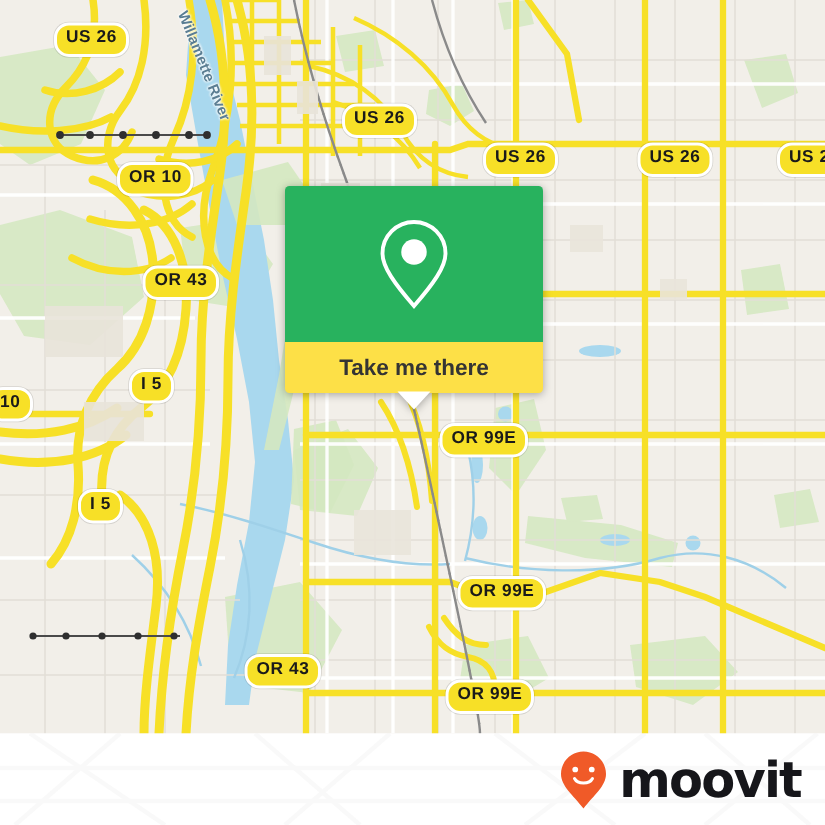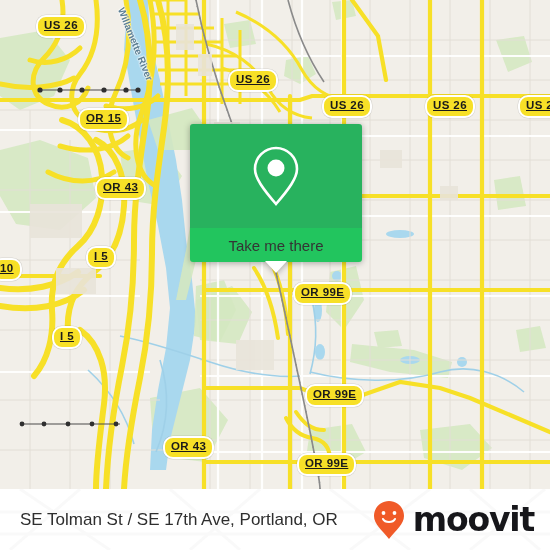--- a/index.html
+++ b/index.html
@@ -33,21 +33,20 @@
     border-radius: 10px;
     color: #1a1a1a;
     font-size: 11.5px;
     font-weight: bold;
     letter-spacing: .4px;
     line-height: 1;
     padding: 3px 6px 4px 6px;
     white-space: nowrap;
     box-shadow: 0 0 0 .5px rgba(0,0,0,.12);
     font-family: "Liberation Sans", sans-serif;
-    text-decoration: underline;
   }
 
   .river-label {
     position: absolute;
     color: #5b7e93;
     font-size: 10px;
     font-weight: bold;
     white-space: nowrap;
     font-family: "Liberation Sans", sans-serif;
     text-shadow: 0 0 2px #fff, 0 0 2px #fff, 0 0 2px #fff;
@@ -75,26 +74,27 @@
     filter: drop-shadow(0 1px 3px rgba(0,0,0,.32));
   }
   .popup-head {
     height: 104px;
     background: #28b25e;
     border-radius: 3px 3px 0 0;
     display: flex; align-items: center; justify-content: center;
   }
   .popup-foot {
     height: 34px;
-    background: #22c55e;
+    background: #fde047;
     border-radius: 0 0 3px 3px;
     display: flex; align-items: center; justify-content: center;
     color: #343434;
     font-size: 15px;
     font-family: "Liberation Sans", sans-serif;
+    font-weight: bold;
   }
   .popup-tail {
     position: absolute;
     left: 50%; bottom: -11px;
     margin-left: -11px;
     width: 0; height: 0;
     border-left: 11px solid transparent;
     border-right: 11px solid transparent;
     border-top: 12px solid #ffffff;
   }
@@ -311,21 +311,21 @@
       </g>
     </svg>
 
     <div class="river-label" style="left:126px; top:6px; transform: rotate(68deg); transform-origin: left top;">Willamette River</div>
 
     <div class="shield" style="left:36px;  top:15px;">US 26</div>
     <div class="shield" style="left:228px; top:69px;">US 26</div>
     <div class="shield" style="left:322px; top:95px;">US 26</div>
     <div class="shield" style="left:425px; top:95px;">US 26</div>
     <div class="shield" style="left:518px; top:95px;">US 26</div>
-    <div class="shield" style="left:78px;  top:108px;">OR 15</div>
+    <div class="shield" style="left:78px;  top:108px;">OR 10</div>
     <div class="shield" style="left:95px;  top:177px;">OR 43</div>
     <div class="shield" style="left:86px;  top:246px;">I 5</div>
     <div class="shield" style="left:-8px;  top:258px;">10</div>
     <div class="shield" style="left:52px;  top:326px;">I 5</div>
     <div class="shield" style="left:293px; top:282px;">OR 99E</div>
     <div class="shield" style="left:305px; top:384px;">OR 99E</div>
     <div class="shield" style="left:163px; top:436px;">OR 43</div>
     <div class="shield" style="left:297px; top:453px;">OR 99E</div>
 
 
@@ -345,21 +345,20 @@
 
     <svg class="footer-bg" width="550" height="550" viewBox="0 0 550 550">
       <g stroke="#9a9a9a" stroke-width="3" fill="none" opacity=".55">
         <path d="M20 489 L110 550 M80 489 L10 550 M170 489 L240 550
                  M260 489 L190 550 M330 489 L410 550 M430 489 L350 550
                  M470 489 L540 550 M545 489 L470 550"></path>
         <path d="M0 512 H550 M0 534 H550"></path>
       </g>
     </svg>
 
-    <div class="footer-title">SE Tolman St / SE 17th Ave, Portland, OR</div>
 
     <div class="brand">
       <svg width="32" height="40" viewBox="0 0 32 40">
         <path d="M16 1 C7.7 1 1 7.7 1 16 C1 24 9 30 16 39 C23 30 31 24 31 16 C31 7.7 24.3 1 16 1 Z" fill="#f05a28"></path>
         <circle cx="10.5" cy="13" r="1.9" fill="#ffffff"></circle>
         <circle cx="21.5" cy="13" r="1.9" fill="#ffffff"></circle>
         <path d="M10 19 C12 23 20 23 22 19" fill="none" stroke="#ffffff" stroke-width="2" stroke-linecap="round"></path>
       </svg>
       <span class="brand-word">moovit</span>
     </div>

